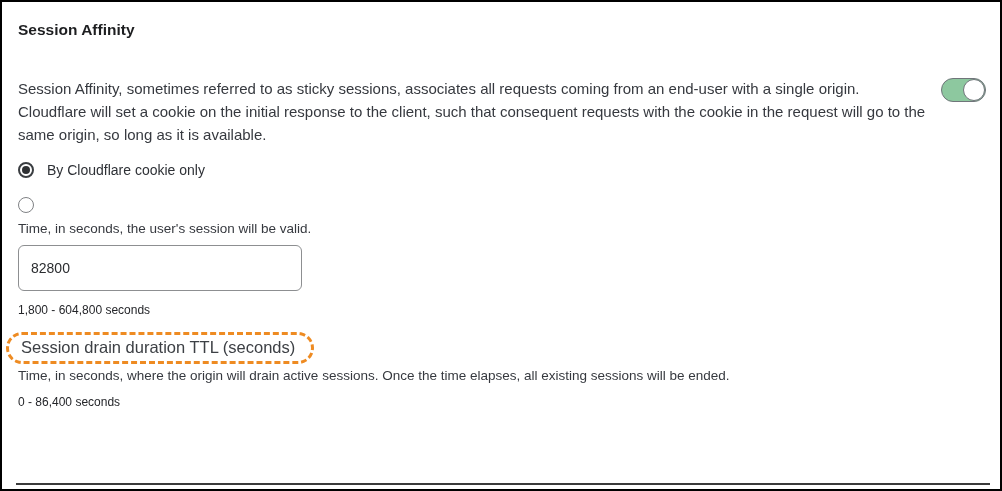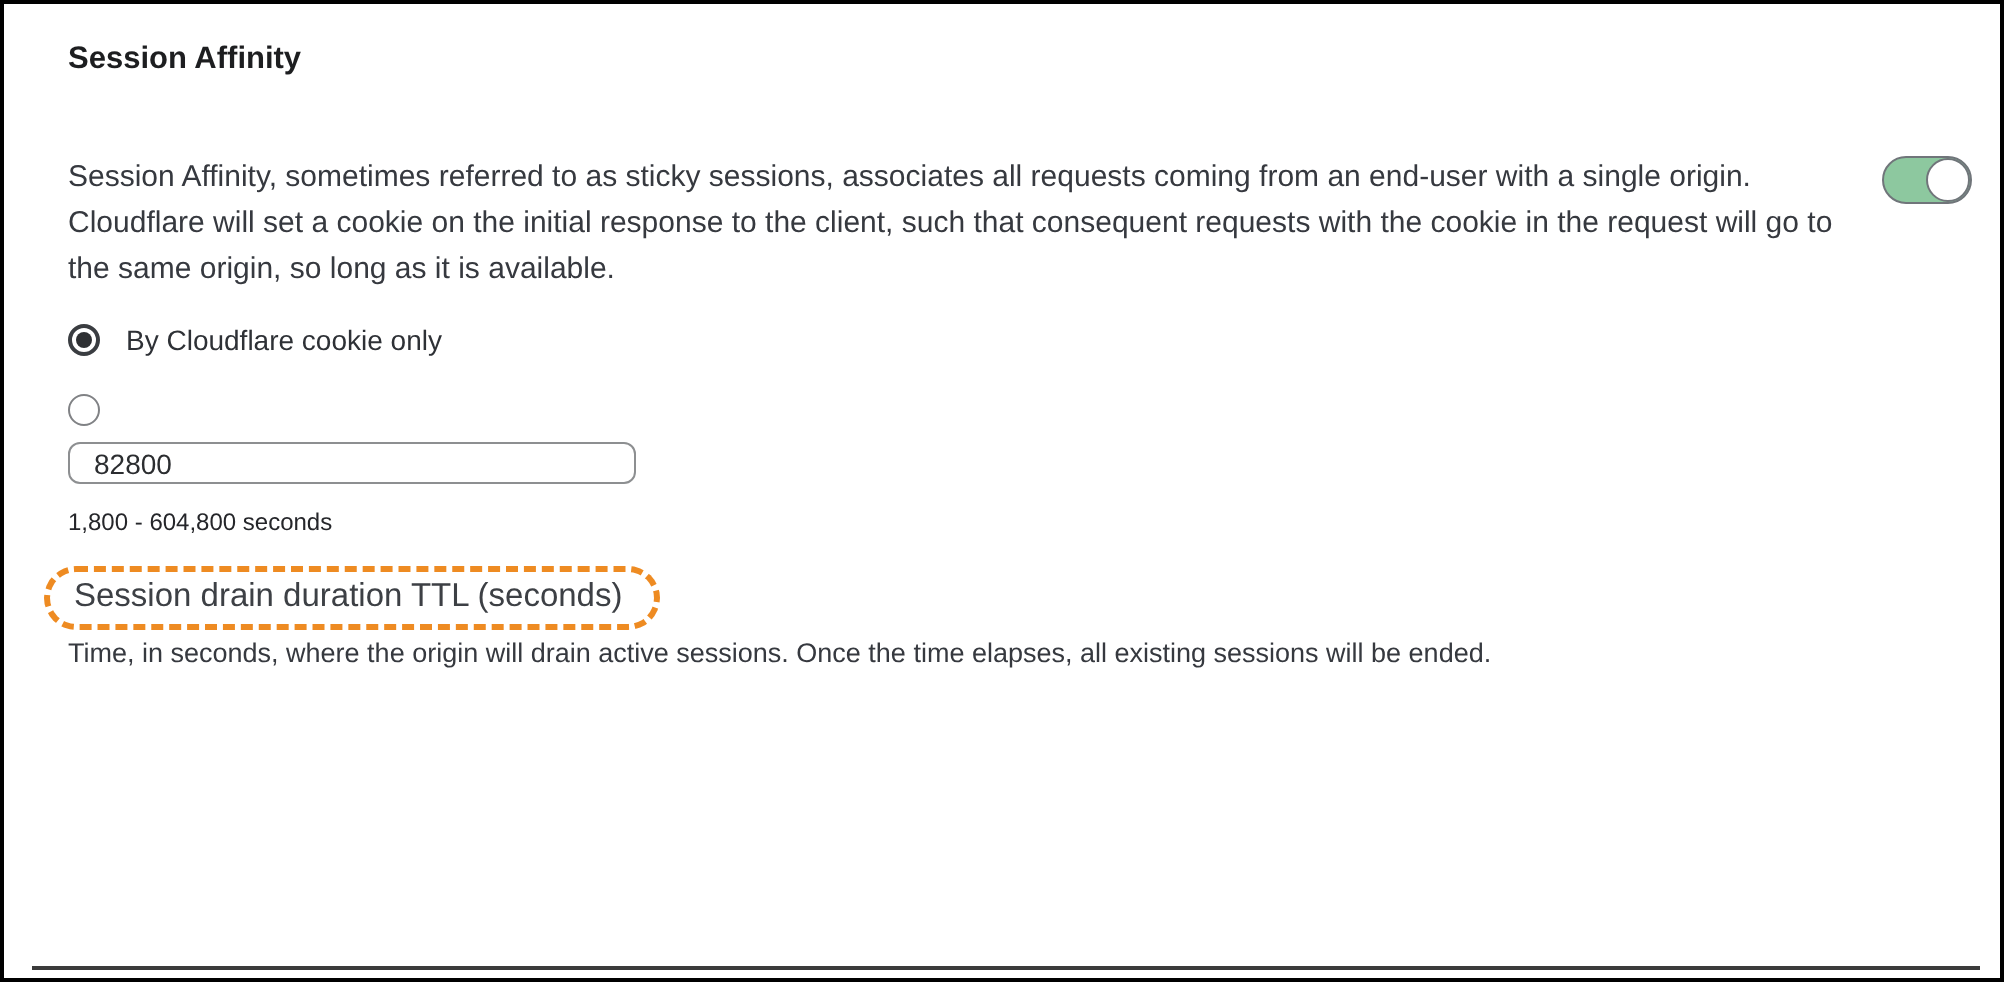--- a/index.html
+++ b/index.html
@@ -5,21 +5,21 @@
   * { margin: 0; padding: 0; box-sizing: border-box; }
   html, body { background: #fff; }
   body {
     width: 1002px; height: 491px;
     border: 2px solid #000;
     position: relative;
     overflow: hidden;
     font-family: "Liberation Sans", "DejaVu Sans", sans-serif;
     color: #36393f;
   }
-  .panel { padding: 20px 14px 0 32px; position: relative; height: 100%; }
+  .panel { padding: 20px 14px 0 16px; position: relative; height: 100%; }
 
   .panel-title {
     font-size: 15.5px; font-weight: bold; color: #1d1e20;
     line-height: 16px;
   }
 
   .desc-row { display: flex; align-items: flex-start; margin-top: 39px; }
   .description {
     flex: 1; max-width: 912px;
     font-size: 15px; line-height: 23px; color: #36393f;
@@ -59,21 +59,21 @@
     display: inline-block;
     border: 3px dashed #ee8b22;
     border-radius: 17px;
     padding: 2px 16px 4px 12px;
     margin-left: -12px;
   }
   .field-help { margin-top: 7px; font-size: 13.5px; line-height: 17px; color: #36393f; }
   .field-help-2 { margin-top: 3px; }
   .ttl-input {
     display: block; margin-top: 8px;
-    width: 284px; height: 21px;
+    width: 284px; height: 46px;
     border: 1px solid #8d8f91; border-radius: 6px;
     padding: 0 12px; font-size: 14px; color: #2b2d30;
     font-family: "Liberation Sans", "DejaVu Sans", sans-serif;
     background: #fff; outline: none;
   }
   .input-2 { margin-top: 7px; }
   .field-range { margin-top: 12px; font-size: 12px; color: #25262a; }
   .field-range-2 { margin-top: 11px; }
 
   .bottom-divider {
@@ -98,24 +98,26 @@
   <div class="radios">
     <div class="radio-row">
       <span class="radio selected"></span>
       <span class="radio-label">By Cloudflare cookie only</span>
     </div>
     <div class="radio-row">
       <span class="radio unselected"></span>
     </div>
   </div>
 
+  <div class="field-help">Time, in seconds, the user's session will be valid.</div>
   <input class="ttl-input" type="text" value="82800" style="">
   <div class="field-range">1,800 - 604,800 seconds</div>
 
   <div class="annotated-row">
     <span class="annotated">
       <span class="field-label">Session drain duration TTL (seconds)</span>
     </span>
   </div>
   <div class="field-help field-help-2">Time, in seconds, where the origin will drain active sessions. Once the time elapses, all existing sessions will be ended.</div>
+  <div class="field-range field-range-2">0 - 86,400 seconds</div>
 
   <div class="bottom-divider"></div>
 </div>
 
 </body></html>

